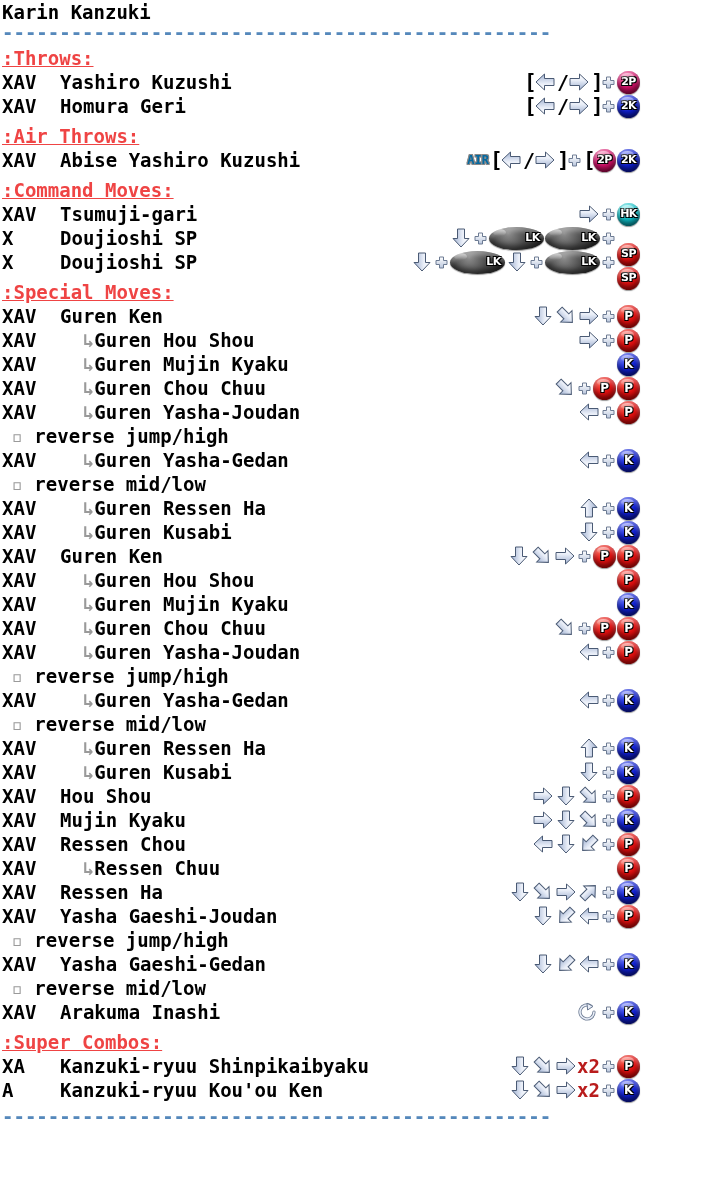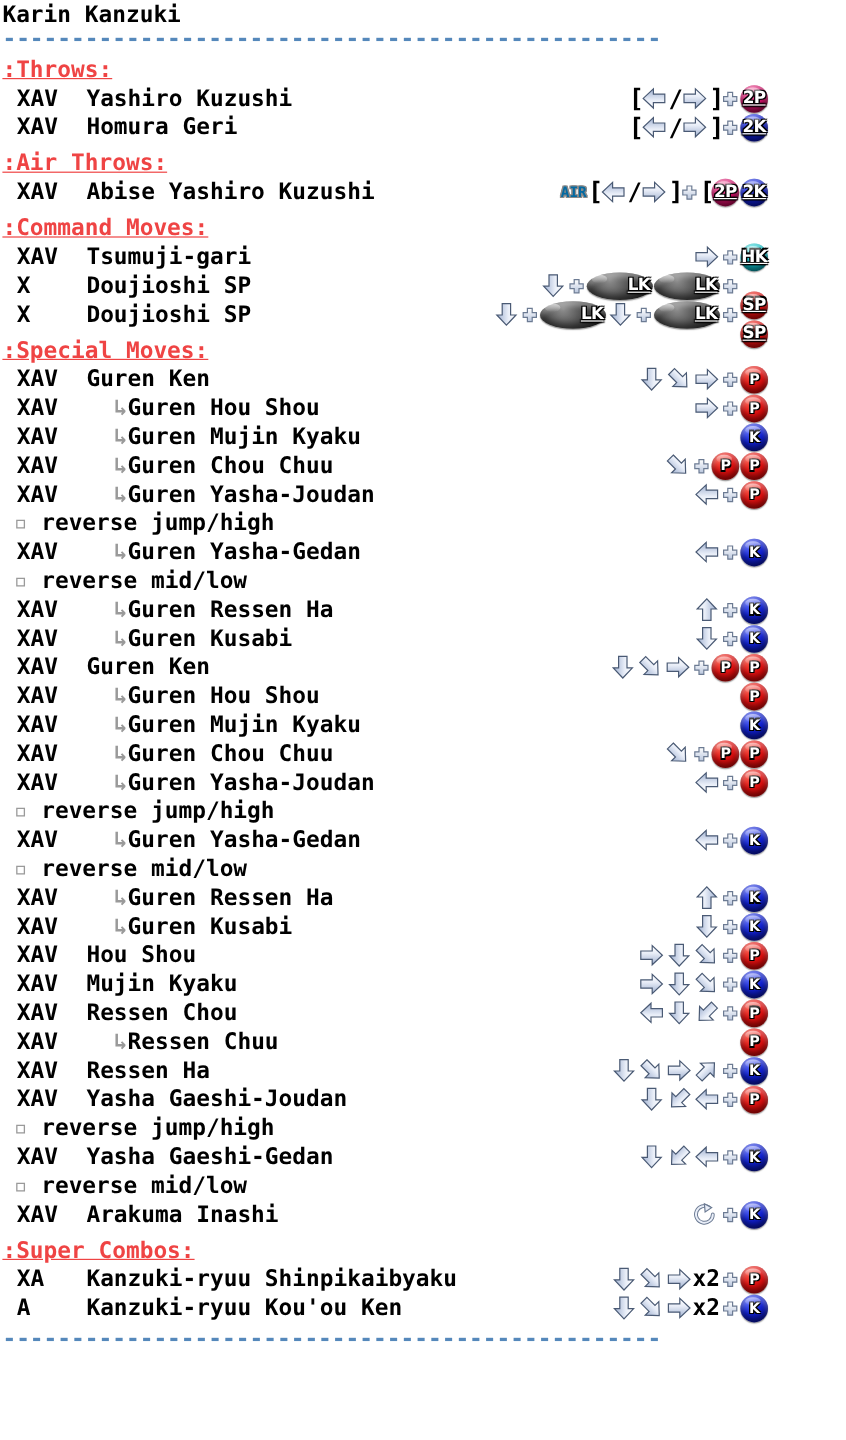--- a/index.html
+++ b/index.html
@@ -30,21 +30,21 @@
   .divider{
     color:#5588bb;font-size:19px;font-weight:bold;line-height:16px;
     height:16px;white-space:pre;overflow:hidden;padding-left:2px;
   }
   .section-head{
     color:#ef4444;font-size:19px;font-weight:bold;line-height:24px;
     height:24px;white-space:pre;padding-left:2px;text-decoration:underline;
   }
   .spacer-sm{height:6px;}
 
-  .lvl{display:inline-block;width:58px;padding-left:14px;}
+  .lvl{display:inline-block;width:58px;padding-left:2px;}
   .arrowglyph{color:#9a9a9a;font-weight:bold;}
   .sq{color:#9a9a9a;font-weight:bold;}
 
   
   .cmd{
     position:absolute;
     right:4px;
     top:0;
     height:24px;
     display:flex;
@@ -72,21 +72,21 @@
   
   .brk{
     font-size:21px;font-weight:bold;color:#000;
     line-height:22px;flex:0 0 auto;width:9px;text-align:center;
   }
   .slash{
     font-size:20px;font-weight:bold;color:#000;
     line-height:22px;flex:0 0 auto;width:10px;text-align:center;
   }
   .x2{
-    font-size:19px;font-weight:bold;color:#000000;
+    font-size:19px;font-weight:bold;color:#b91c1c;
     line-height:22px;flex:0 0 auto;margin-left:-1px;
   }
   .airlbl{
     flex:0 0 auto;font-size:12px;font-weight:bold;
     color:#0369a1;line-height:22px;
     -webkit-text-stroke:0px;
     text-shadow:
       -1px 0 #8a8a8a, 1px 0 #8a8a8a, 0 -1px #8a8a8a, 0 1px #8a8a8a,
       -1px -1px #8a8a8a, 1px -1px #8a8a8a, -1px 1px #8a8a8a, 1px 1px #8a8a8a;
     letter-spacing:0px;
@@ -97,21 +97,21 @@
     width:23px;height:23px;border-radius:50%;
     flex:0 0 auto;
     display:flex;align-items:center;justify-content:center;
     font-size:12px;font-weight:bold;color:#ffffff;
     font-family:"DejaVu Sans","Liberation Sans",sans-serif;
     letter-spacing:-0.5px;
     box-shadow:inset 0 -4px 5px rgba(0,0,0,.45), inset 0 4px 4px rgba(255,255,255,.35), 0 1px 1px rgba(0,0,0,.4);
     text-shadow:-1px -1px 0 #000,1px -1px 0 #000,-1px 1px 0 #000,1px 1px 0 #000;
     position:relative;
   }
-  .btn.sm{font-size:14px;text-decoration:underline;}
+  .btn.sm{font-size:11px;}
   .btn::after{
     content:"";position:absolute;left:4px;top:2px;width:13px;height:7px;
     border-radius:50%;
     background:linear-gradient(to bottom,rgba(255,255,255,.55),rgba(255,255,255,0));
     pointer-events:none;
   }
   .b-P{background:radial-gradient(circle at 35% 28%, #ff5a4a 0%, #e01010 45%, #9b0000 100%);}
   .b-K{background:radial-gradient(circle at 35% 28%, #5a6cff 0%, #1020d0 45%, #050a7a 100%);}
   .b-SP{background:radial-gradient(circle at 35% 28%, #ff5a4a 0%, #e01010 45%, #9b0000 100%);margin-top:32px;}
   .b-LK{background:radial-gradient(circle at 35% 28%, #8e8e8e 0%, #4a4a4a 45%, #1c1c1c 100%);padding-left:32px;}

